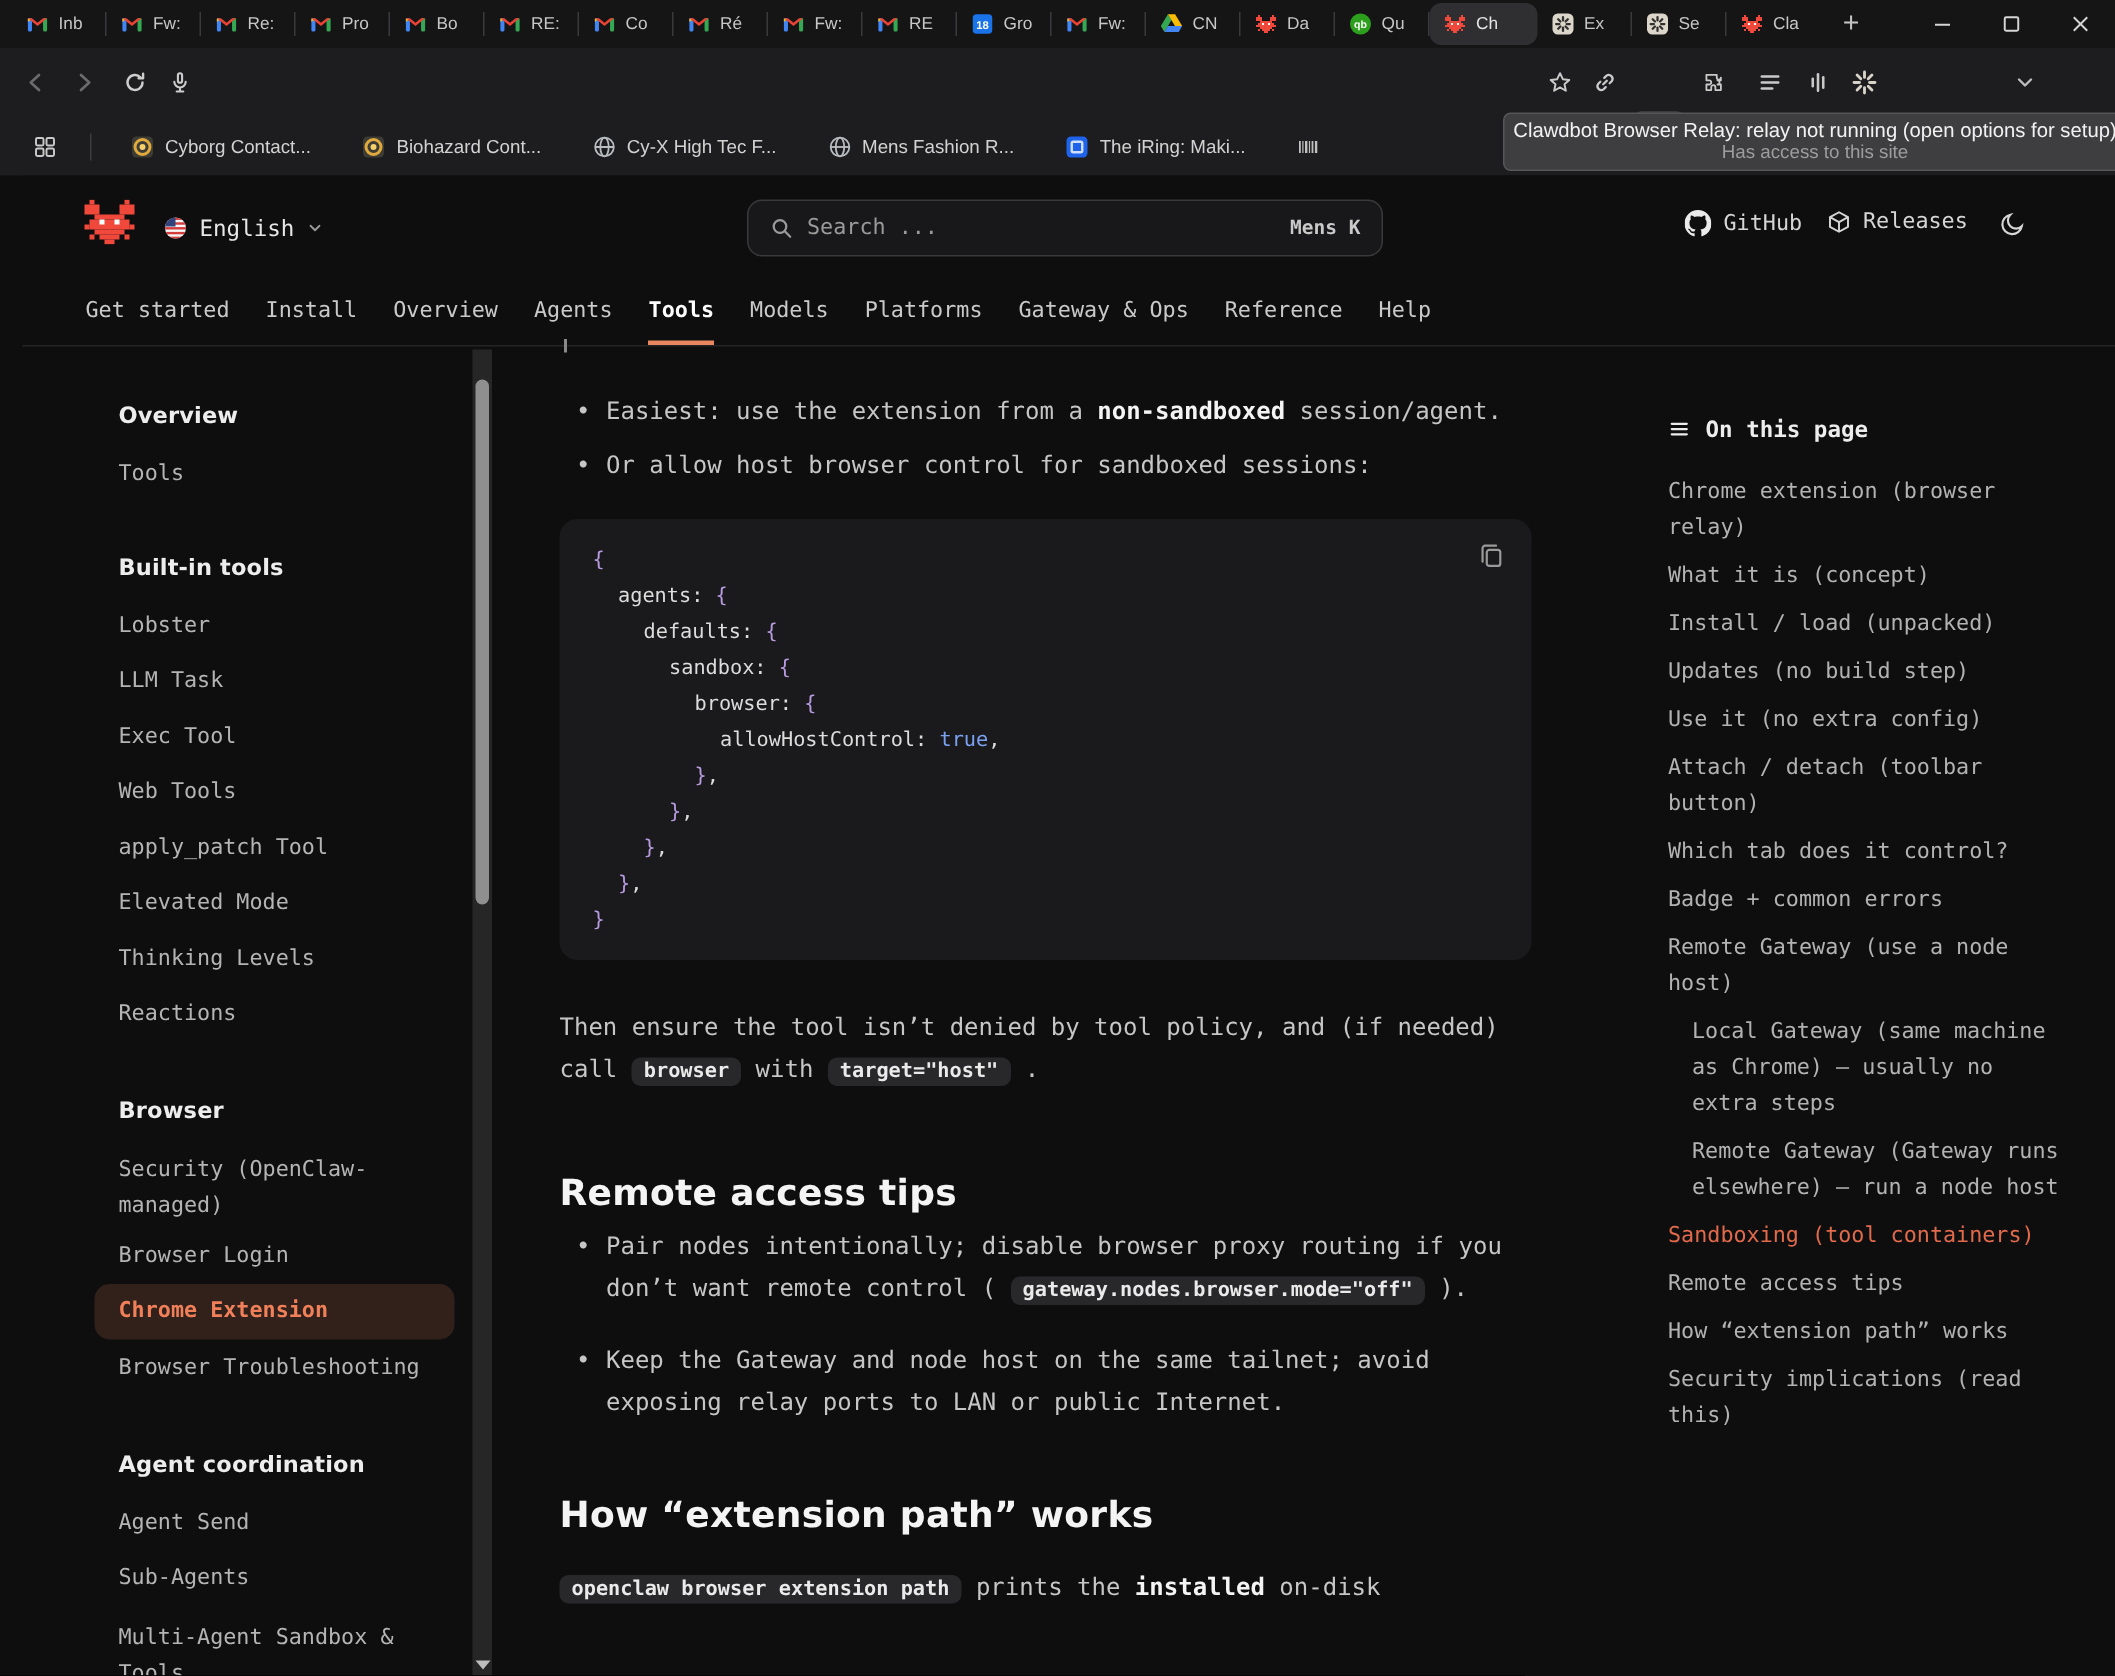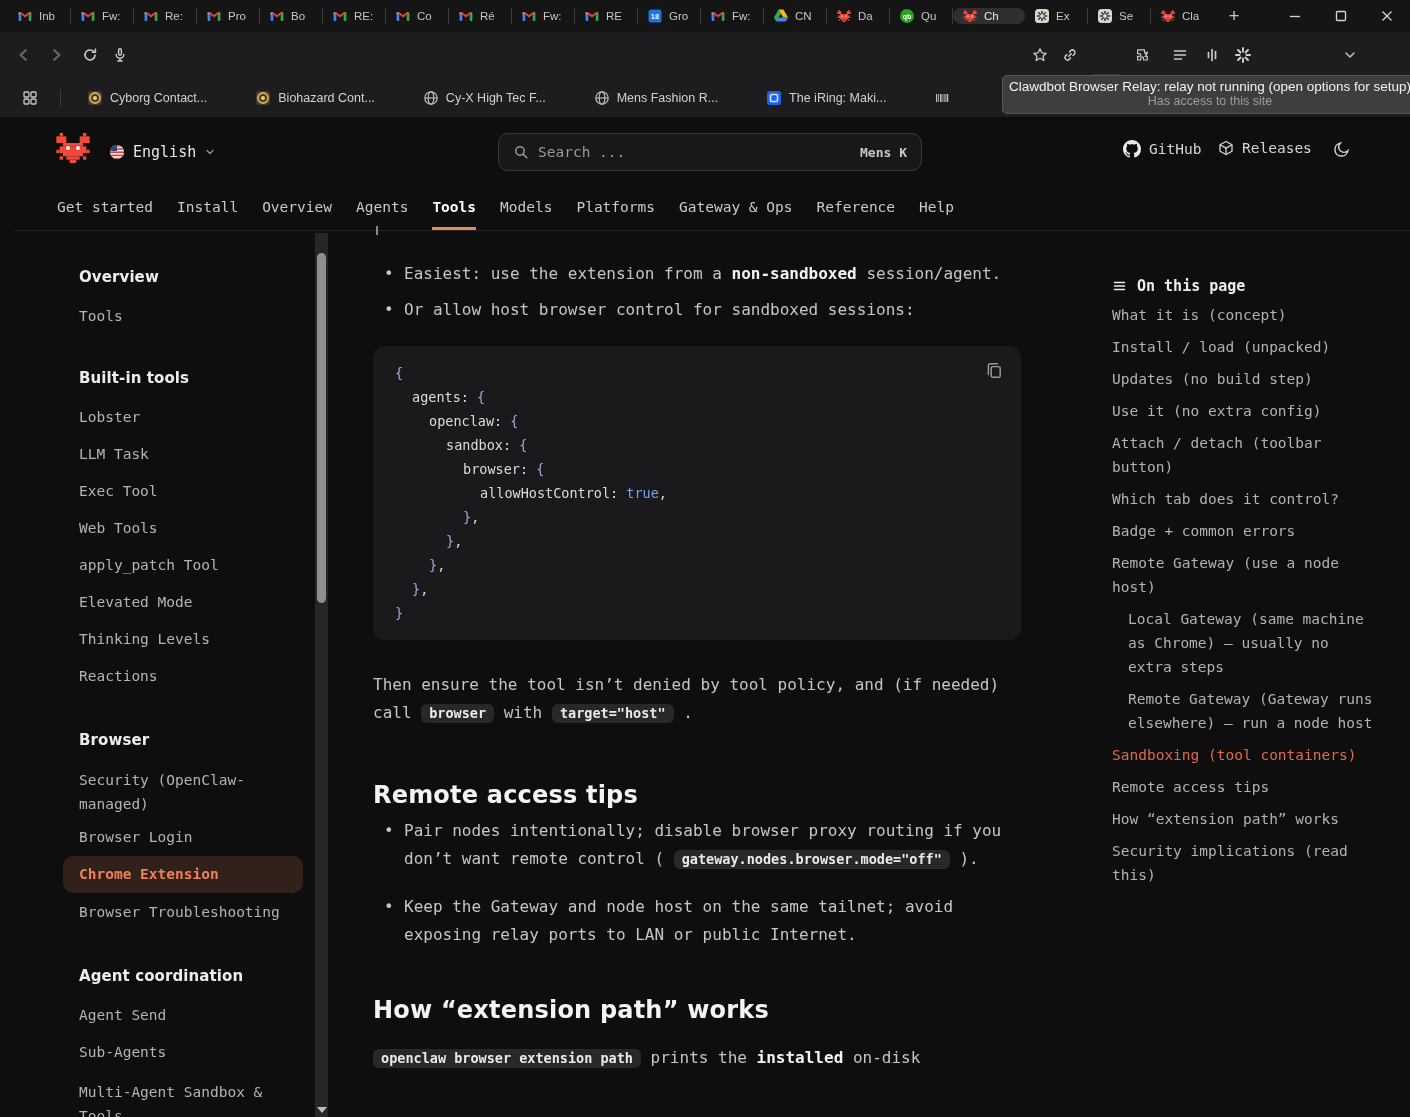--- a/index.html
+++ b/index.html
@@ -12,42 +12,42 @@
   *{margin:0;padding:0;box-sizing:border-box}
   html,body{background:#000;}
   #app{position:relative;width:1410px;height:1117px;overflow:hidden;background:var(--page);font-family:var(--ui);}
 
   
   .tabbar{position:absolute;left:0;top:0;width:1410px;height:32px;background:#151516;display:flex;align-items:center;}
   .tabs{display:flex;align-items:center;height:32px;padding-left:8px;}
   .tab{position:relative;width:63px;height:32px;display:flex;align-items:center;gap:6px;padding:0 6px 0 9px;cursor:default;}
   .tab .tlabel{font:11.5px var(--ui);color:#c7c7c7;white-space:nowrap;overflow:hidden;flex:1;}
   .tab .tdiv{position:absolute;right:0;top:8px;width:1px;height:16px;background:#3a3a3c;}
-  .tab.active{width:72px;background:#2f2f31;border-radius:8px;height:16px;margin-top:0;}
+  .tab.active{width:72px;background:#2f2f31;border-radius:8px;height:28px;margin-top:0;}
   .tab.active .tlabel{color:#e6e6e6;}
   .ic16{width:16px;height:16px;flex:0 0 auto;}
   .ic18{width:18px;height:18px;}
   .newtab{width:28px;height:28px;margin-left:6px;display:flex;align-items:center;justify-content:center;color:#c3c3c3;font:300 19px var(--ui);}
   .winctl{position:absolute;right:0;top:0;height:32px;display:flex;}
   .winbtn{width:46px;height:32px;display:flex;align-items:center;justify-content:center;color:#d6d6d6;}
 
   .addrbar{position:absolute;left:0;top:32px;width:1410px;height:46px;background:#1d1d1f;}
   .navico{position:absolute;top:11px;width:24px;height:24px;display:flex;align-items:center;justify-content:center;}
   .urlfav{position:absolute;left:142px;top:47px;}
   .urltext{position:absolute;left:170px;top:47px;font:13.5px var(--ui);color:#e0e0e0;}
   .extchip{position:absolute;left:1087px;top:42px;width:38px;height:27px;background:#3a3a3d;border-radius:8px;display:flex;align-items:center;justify-content:center;}
   .extbadge{position:absolute;left:1106px;top:54px;width:13px;height:13px;background:#de3226;border-radius:4px;color:#fff;font:700 9px var(--ui);display:flex;align-items:center;justify-content:center;}
   .vsep{position:absolute;top:44px;width:1px;height:22px;background:#3c3c3e;}
   .assistant-label{position:absolute;left:1256px;top:48px;font:14px var(--ui);color:#dadada;}
   .avatar{position:absolute;left:1368px;top:44px;width:22px;height:22px;border-radius:50%;background:radial-gradient(circle at 35% 30%,#6fc0e8,#2a6a96 60%,#123a58);}
 
   .bmbar{position:absolute;left:0;top:78px;width:1410px;height:39px;background:#1d1d1f;display:flex;align-items:center;}
   .bmgrid{margin-left:22px;}
   .bmsep{width:1px;height:18px;background:#3c3c3e;margin-left:22px;}
-  .bmitems{display:flex;align-items:center;gap:48px;margin-left:26px;}
+  .bmitems{display:flex;align-items:center;gap:34px;margin-left:26px;}
   .bm{display:flex;align-items:center;gap:7px;}
   .bm .bmlabel{font:12.5px var(--ui);color:#d2d2d2;white-space:nowrap;}
   .bm-lone{position:absolute;left:985px;top:90px;}
 
   .tooltip{position:absolute;left:1002px;top:75px;width:416px;height:39px;background:#3e3e41;border:1px solid #56565a;border-radius:5px;z-index:50;text-align:center;padding-top:3px;}
   .tooltip .tl1{font:13.5px var(--ui);color:#f2f2f2;white-space:nowrap;}
   .tooltip .tl2{font:12.5px var(--ui);color:#9d9d9d;}
 
   
   .site{position:absolute;left:15px;top:117px;width:1410px;height:1000px;background:var(--page);}
@@ -694,21 +694,21 @@
       <div class="body-t bullet b2"><span>Or allow host browser control for sandboxed sessions:</span></div>
 
       <div class="codeblock">
         <div class="copybtn" style="color:#9a9a9a">
             <svg class="ic18">
               <use href="#i-copy"></use>
             </svg>
           </div>
         <div class="cl"><span class="cpu">{</span></div>
         <div class="cl i1"><span>agents: </span><span class="cpu">{</span></div>
-        <div class="cl i2"><span>openclaw: </span><span class="cpu">{</span></div>
+        <div class="cl i2"><span>defaults: </span><span class="cpu">{</span></div>
         <div class="cl i3"><span>sandbox: </span><span class="cpu">{</span></div>
         <div class="cl i4"><span>browser: </span><span class="cpu">{</span></div>
         <div class="cl i5"><span>allowHostControl: </span><span class="cvl">true</span><span>,</span></div>
         <div class="cl i4"><span class="cpu">}</span><span>,</span></div>
         <div class="cl i3"><span class="cpu">}</span><span>,</span></div>
         <div class="cl i2"><span class="cpu">}</span><span>,</span></div>
         <div class="cl i1"><span class="cpu">}</span><span>,</span></div>
         <div class="cl"><span class="cpu">}</span></div>
       </div>
 
@@ -725,20 +725,21 @@
       <div class="body-t ppath"><span class="chip">openclaw browser extension path</span><span> prints the </span><span class="bold">installed</span><span> on-disk</span></div>
     </main>
 
     <aside class="toc">
       <div class="toc-title">
         <svg class="ic16" style="color:#ededed">
             <use href="#i-toclines"></use>
           </svg>
         <span>On this page</span>
       </div>
+      <div class="toc-i first">Chrome extension (browser relay)</div>
       <div class="toc-i">What it is (concept)</div>
       <div class="toc-i">Install / load (unpacked)</div>
       <div class="toc-i">Updates (no build step)</div>
       <div class="toc-i">Use it (no extra config)</div>
       <div class="toc-i">Attach / detach (toolbar button)</div>
       <div class="toc-i">Which tab does it control?</div>
       <div class="toc-i">Badge + common errors</div>
       <div class="toc-i">Remote Gateway (use a node host)</div>
       <div class="toc-i ind">Local Gateway (same machine as Chrome) — usually no extra steps</div>
       <div class="toc-i ind">Remote Gateway (Gateway runs elsewhere) — run a node host</div>

